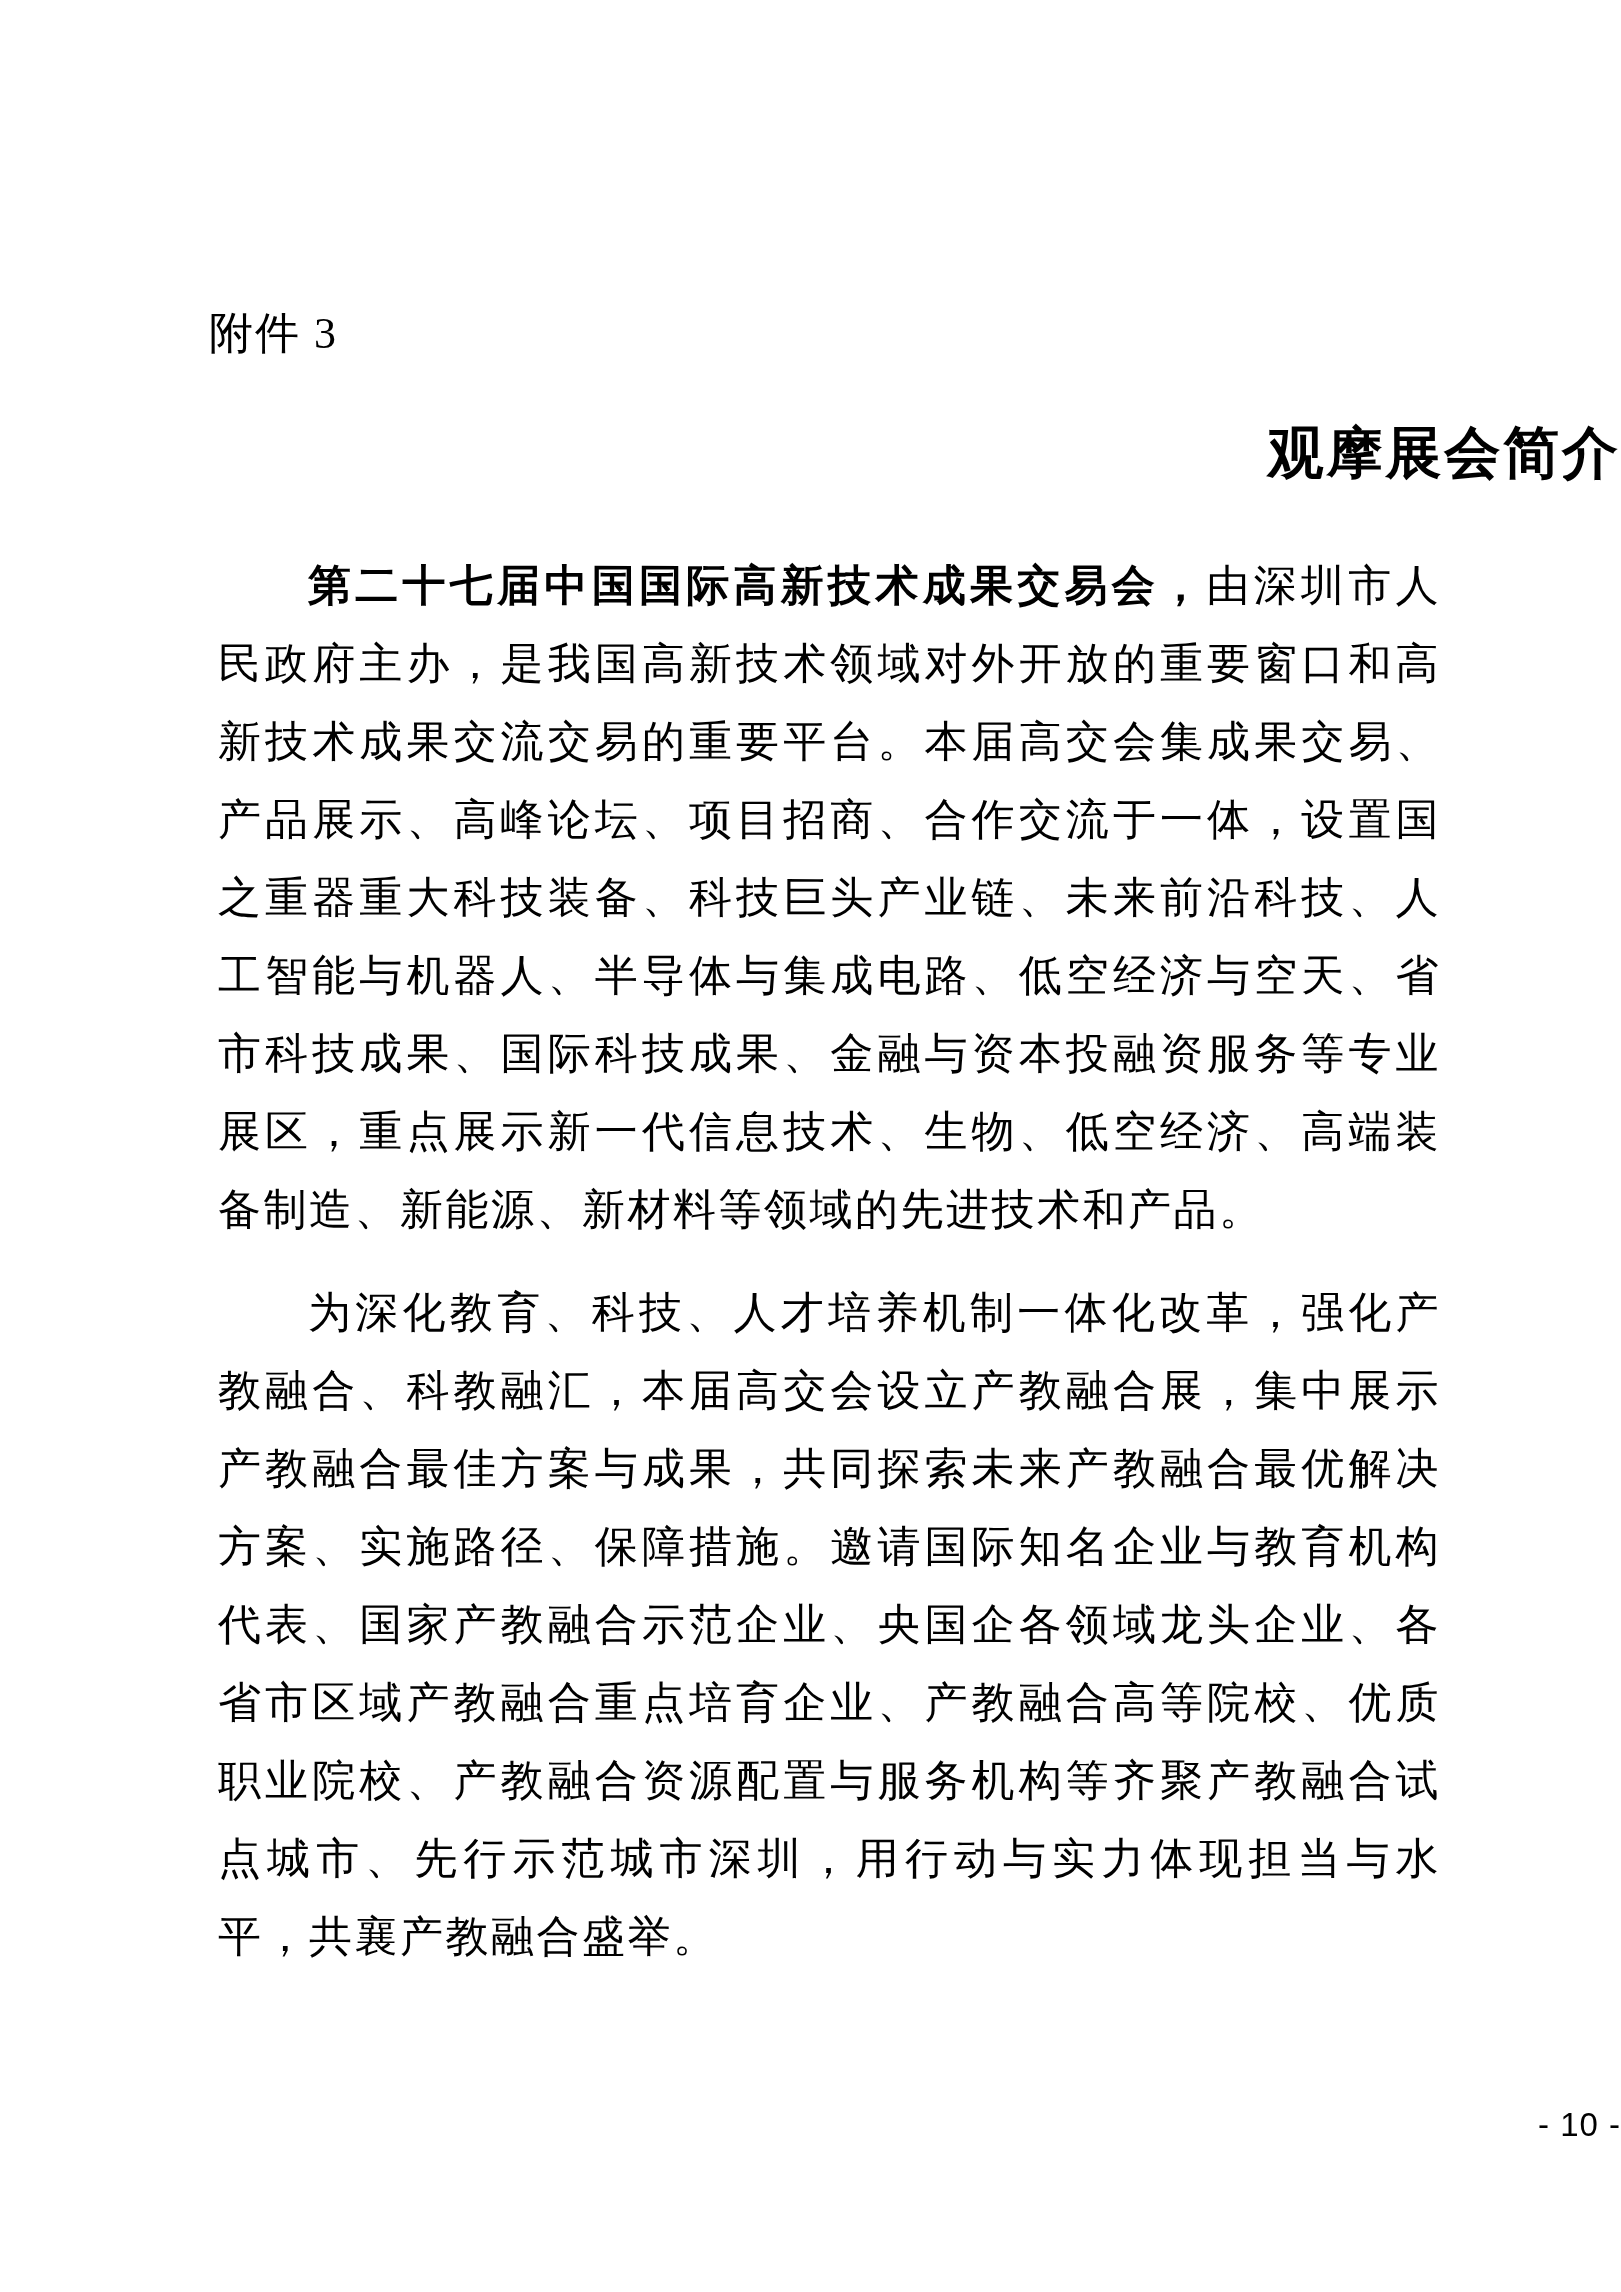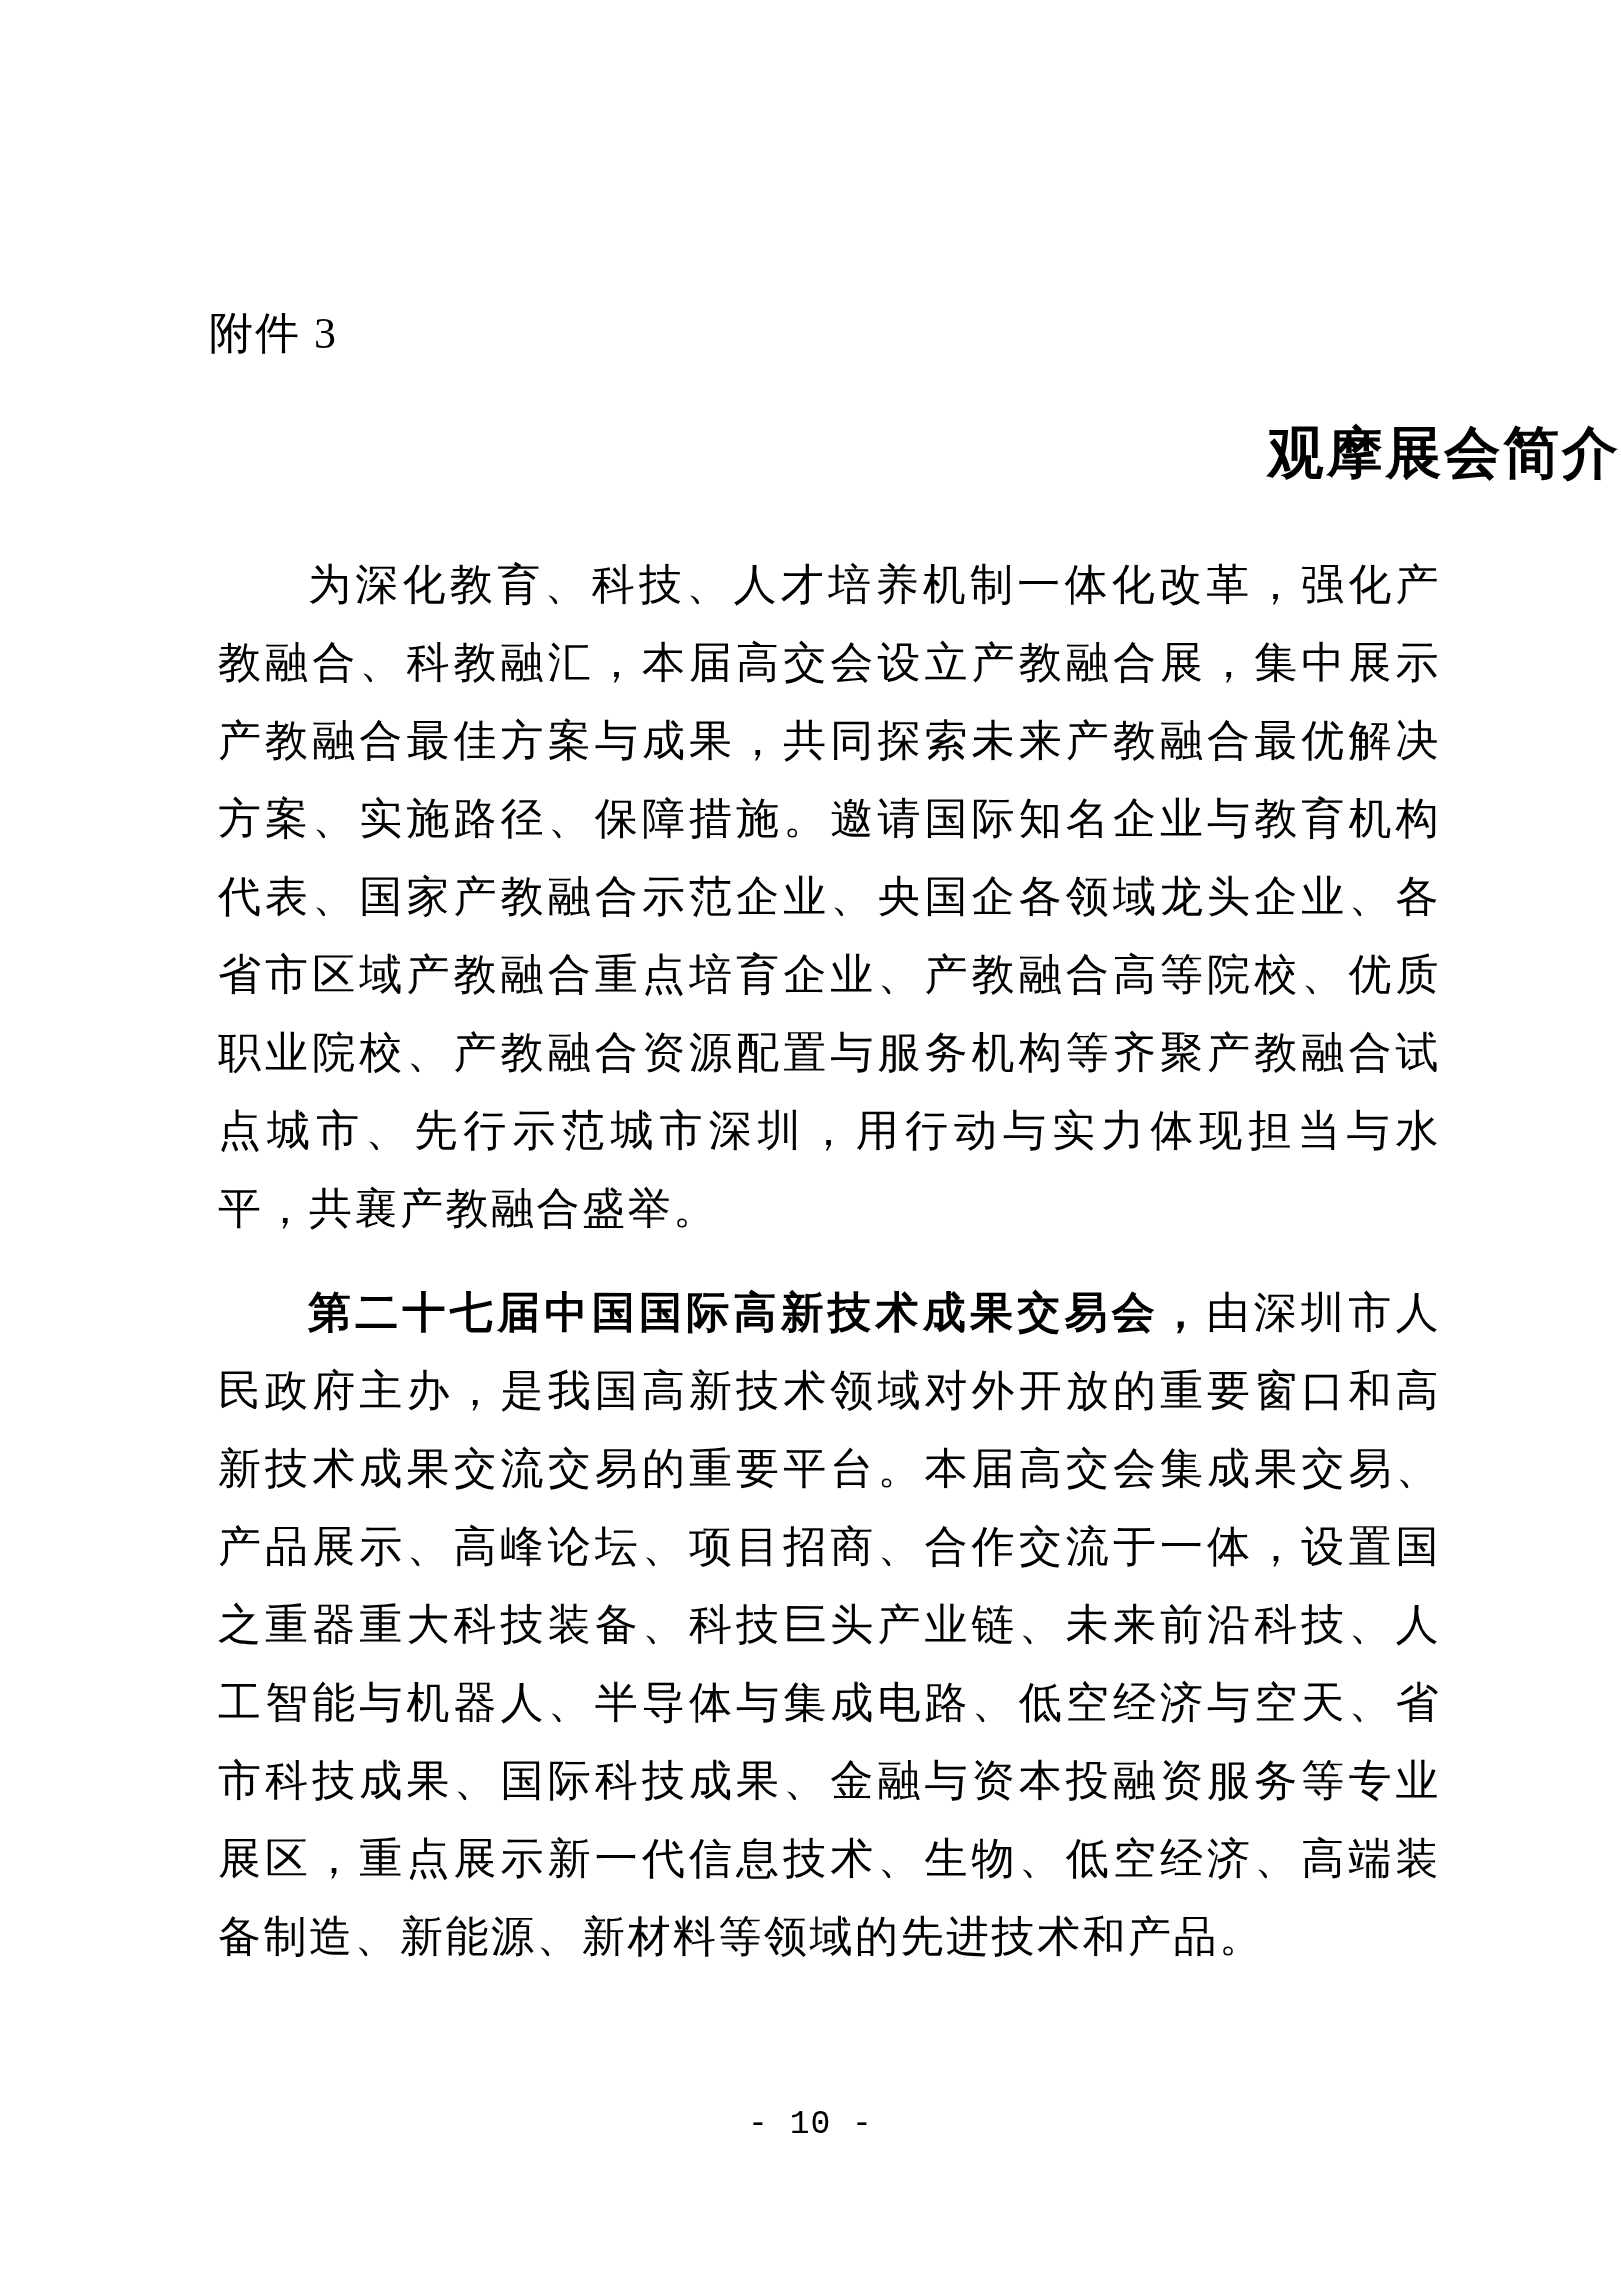--- a/index.html
+++ b/index.html
@@ -60,38 +60,38 @@
   }
   .bold-lead {
     font-weight: bold;
     font-family: "Liberation Sans", "DejaVu Sans", sans-serif;
   }
   .page-footer {
     position: absolute;
     left: 0;
     top: 2105px;
     width: 100%;
-    text-align: center;
+    text-align: right;
     font-size: 33px;
     line-height: 1.2;
     letter-spacing: 1px;
-    font-family: Liberation Mono, monospace;
+    font-family: Liberation Sans, sans-serif;
   }
 </style>
 </head>
 <body>
 
 <div class="page">
 
   <div class="attachment-label">附件 3</div>
 
   <h1 class="doc-title">观摩展会简介</h1>
 
   <div class="body-text">
+    <p class="para"><span class="bold-lead">第二十七届中国国际高新技术成果交易会，</span><span>由深圳市人民政府主办，是我国高新技术领域对外开放的重要窗口和高新技术成果交流交易的重要平台。本届高交会集成果交易、产品展示、高峰论坛、项目招商、合作交流于一体，设置国之重器重大科技装备、科技巨头产业链、未来前沿科技、人工智能与机器人、半导体与集成电路、低空经济与空天、省市科技成果、国际科技成果、金融与资本投融资服务等专业展区，重点展示新一代信息技术、生物、低空经济、高端装备制造、新能源、新材料等领域的先进技术和产品。</span></p>
+
     <p class="para">为深化教育、科技、人才培养机制一体化改革，强化产教融合、科教融汇，本届高交会设立产教融合展，集中展示产教融合最佳方案与成果，共同探索未来产教融合最优解决方案、实施路径、保障措施。邀请国际知名企业与教育机构代表、国家产教融合示范企业、央国企各领域龙头企业、各省市区域产教融合重点培育企业、产教融合高等院校、优质职业院校、产教融合资源配置与服务机构等齐聚产教融合试点城市、先行示范城市深圳，用行动与实力体现担当与水平，共襄产教融合盛举。</p>
-
-    <p class="para"><span class="bold-lead">第二十七届中国国际高新技术成果交易会，</span><span>由深圳市人民政府主办，是我国高新技术领域对外开放的重要窗口和高新技术成果交流交易的重要平台。本届高交会集成果交易、产品展示、高峰论坛、项目招商、合作交流于一体，设置国之重器重大科技装备、科技巨头产业链、未来前沿科技、人工智能与机器人、半导体与集成电路、低空经济与空天、省市科技成果、国际科技成果、金融与资本投融资服务等专业展区，重点展示新一代信息技术、生物、低空经济、高端装备制造、新能源、新材料等领域的先进技术和产品。</span></p>
   </div>
 
   <div class="page-footer">- 10 -</div>
 
 </div>
 
 
 </body></html>

